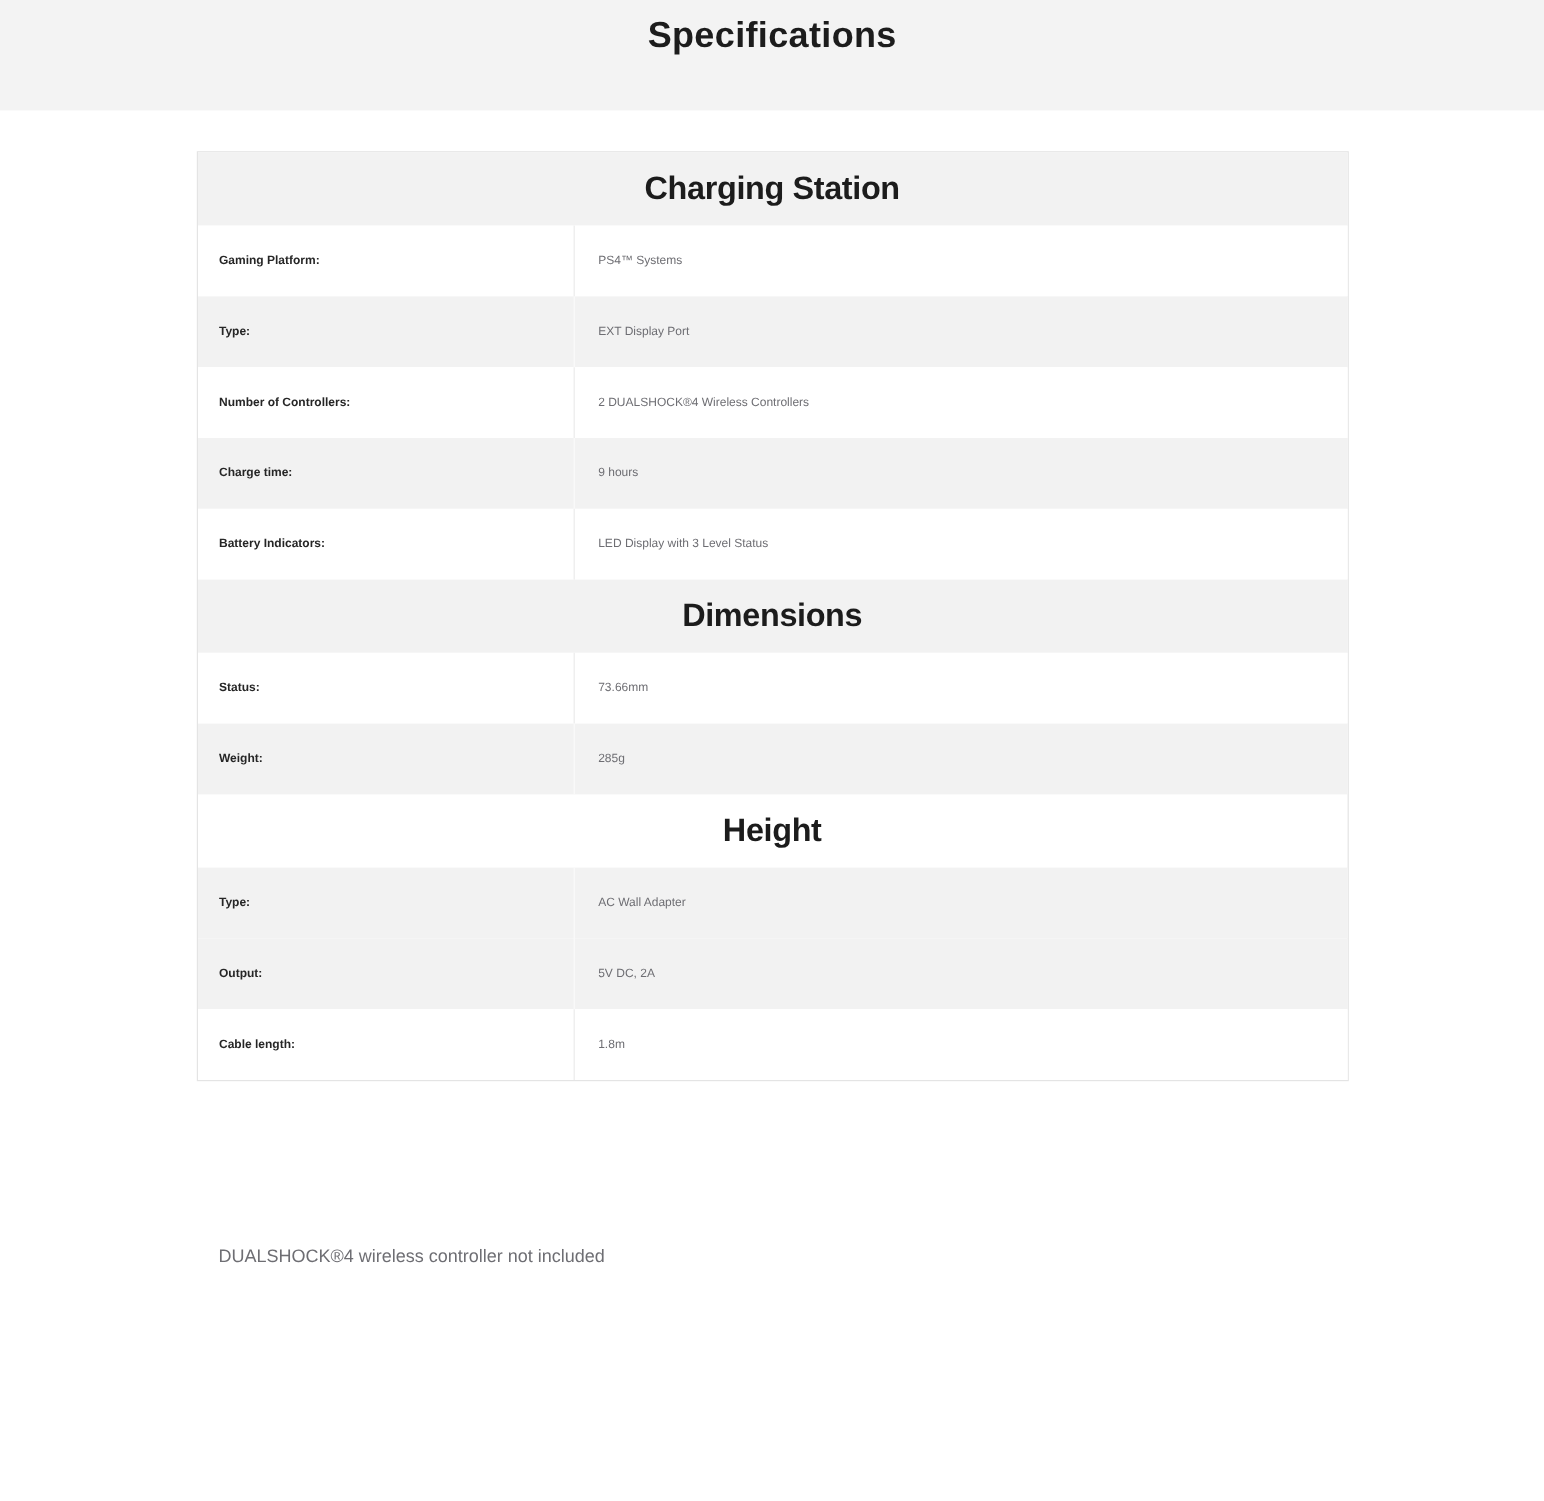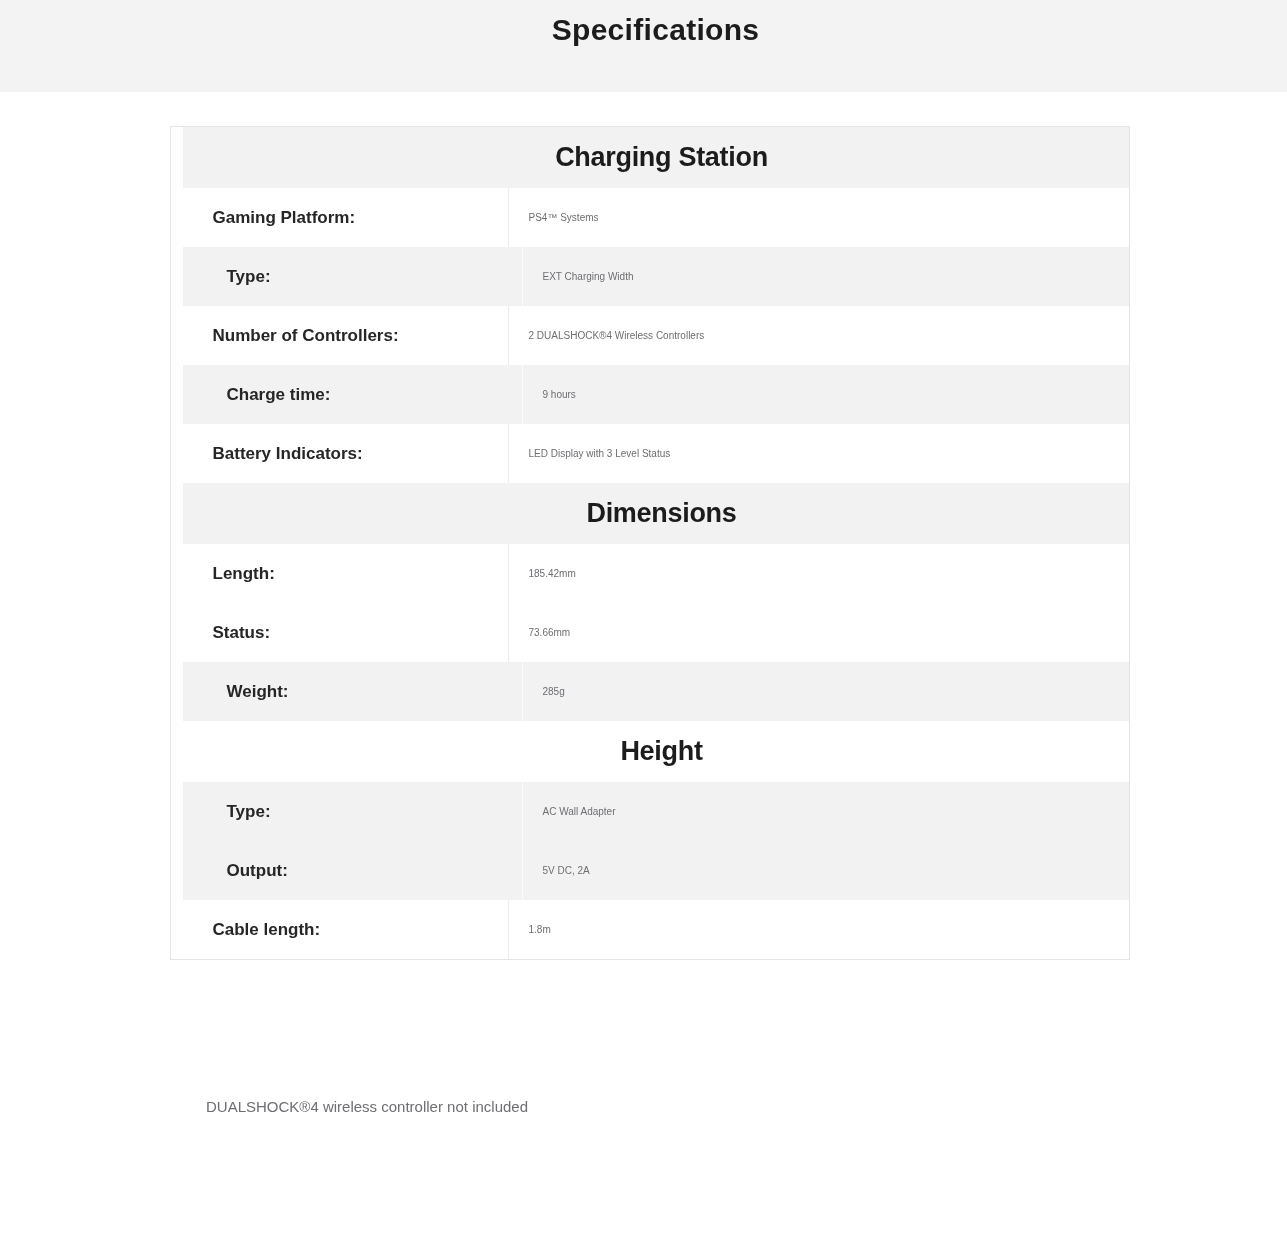--- a/index.html
+++ b/index.html
@@ -5,21 +5,21 @@
   :root{
     --band-gray:#f3f3f3;
     --row-gray:#f2f2f2;
     --border:#e4e4e4;
     --divider:#ececec;
     --divider-on-gray:#fbfbfb;
     --label-text:#262626;
     --value-text:#6e6e73;
     --heading-text:#1c1c1c;
   }
-  *{box-sizing:border-box;padding-left:12px;}
+  *{box-sizing:border-box;}
   html,body{margin:0;padding:0;}
   body{
     width:1287px;
     height:1251px;
     background:#ffffff;
     font-family:"Liberation Sans", sans-serif;
     overflow:hidden;
     position:relative;
   }
   .top-band{
@@ -57,34 +57,34 @@
     height:59px;
     background:#ffffff;
   }
   .label-cell{
     width:314px;
     flex:0 0 314px;
     display:flex;
     align-items:center;
     padding-left:18px;
     border-right:1px solid var(--divider);
-    font-size:17px;
+    font-size:10px;
     font-weight:700;
     color:var(--label-text);
   }
   .value-cell{
     flex:1;
     display:flex;
     align-items:center;
     padding-left:20px;
     font-size:10px;
     color:var(--value-text);
   }
   .alt{background:var(--row-gray);}
-  .row.alt .label-cell{border-right-color:var(--divider-on-gray);margin-left:14px;}
+  .row.alt .label-cell{border-right-color:var(--divider-on-gray);}
   .footer-note{
     margin:138px 0 0 182px;
     font-size:15px;
     color:var(--value-text);
   }
 </style>
 </head>
 <body>
 
 <header class="top-band">
@@ -93,39 +93,35 @@
 
 <main>
   <div class="spec-table">
       <div class="section-header alt">Charging Station</div>
       <div class="row">
         <div class="label-cell">Gaming Platform:</div>
         <div class="value-cell">PS4™ Systems</div>
       </div>
       <div class="row alt">
         <div class="label-cell">Type:</div>
-        <div class="value-cell">EXT Charging Width</div>
+        <div class="value-cell">EXT Display Port</div>
       </div>
       <div class="row">
         <div class="label-cell">Number of Controllers:</div>
         <div class="value-cell">2 DUALSHOCK®4 Wireless Controllers</div>
       </div>
       <div class="row alt">
         <div class="label-cell">Charge time:</div>
         <div class="value-cell">9 hours</div>
       </div>
       <div class="row">
         <div class="label-cell">Battery Indicators:</div>
         <div class="value-cell">LED Display with 3 Level Status</div>
       </div>
       <div class="section-header alt">Dimensions</div>
-      <div class="row">
-        <div class="label-cell">Length:</div>
-        <div class="value-cell">185.42mm</div>
-      </div>
       <div class="row">
         <div class="label-cell">Status:</div>
         <div class="value-cell">73.66mm</div>
       </div>
       <div class="row alt">
         <div class="label-cell">Weight:</div>
         <div class="value-cell">285g</div>
       </div>
       <div class="section-header">Height</div>
       <div class="row alt">

